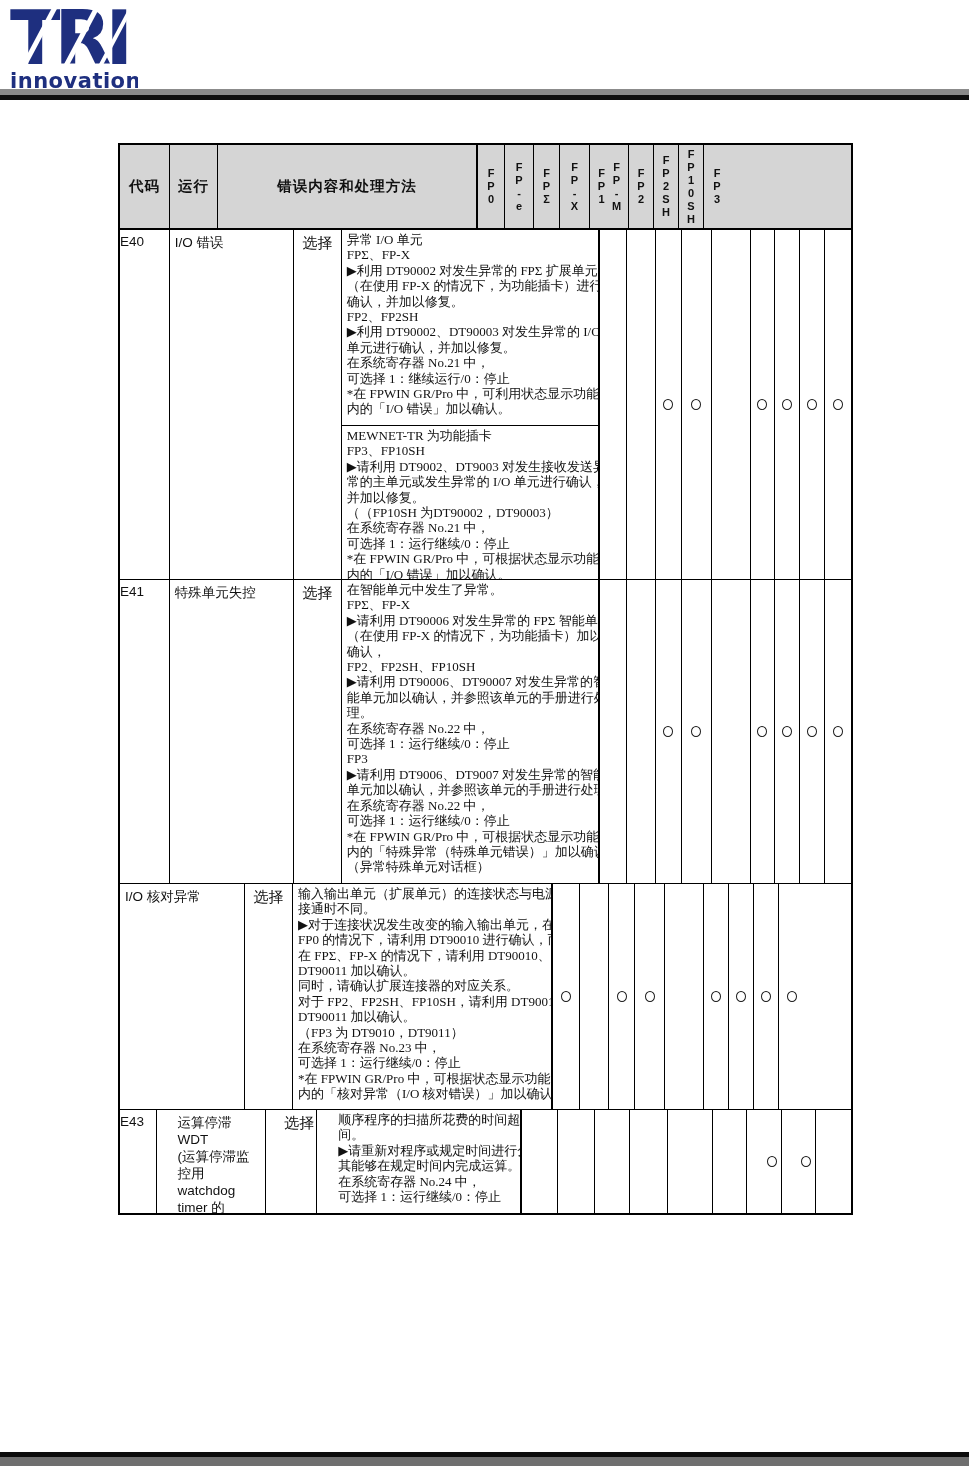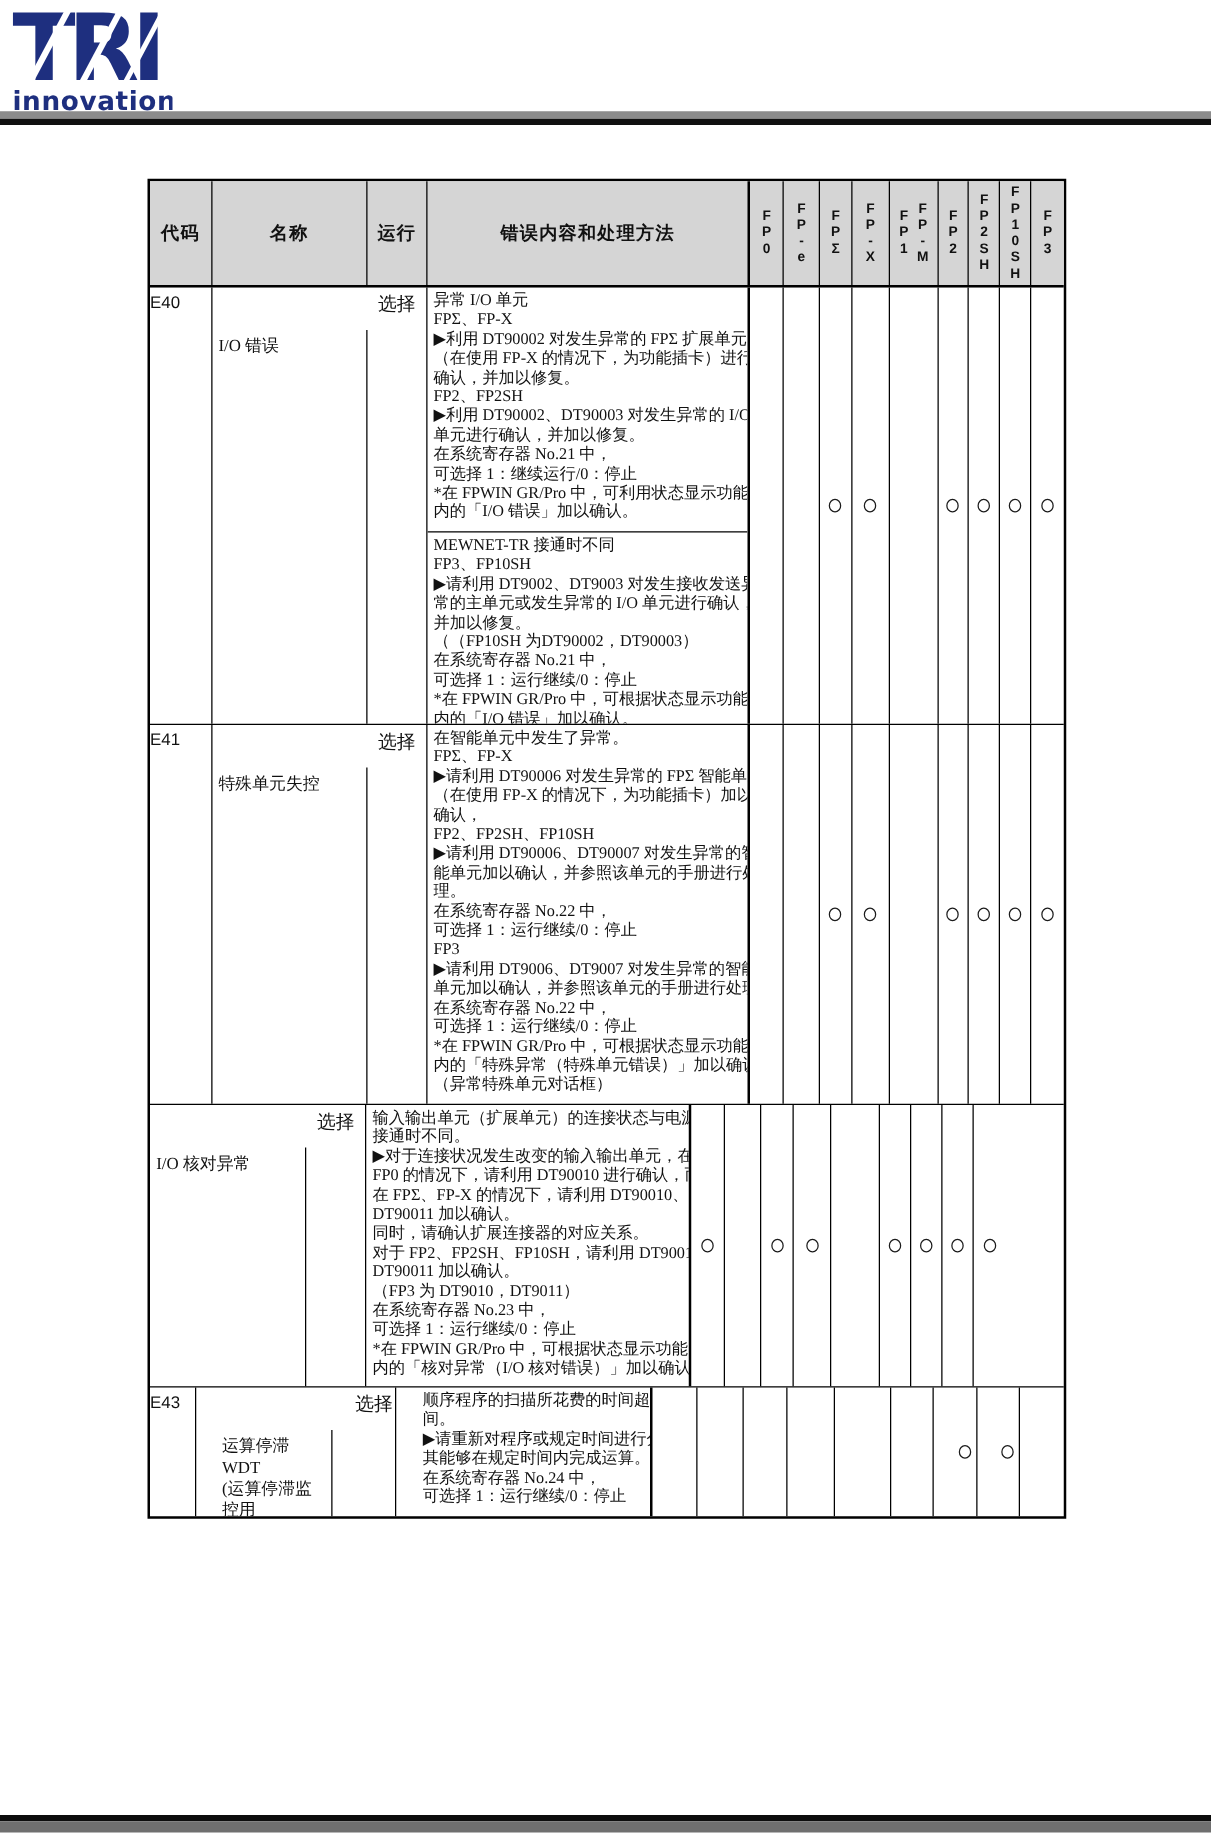--- a/index.html
+++ b/index.html
@@ -42,21 +42,21 @@
     font-family:"Liberation Sans", sans-serif; white-space:nowrap;
   }
   .fp-pair { display:flex; gap:3px; align-items:center; justify-content:center; }
 
   .body-row { border-bottom:1px solid #000; }
   .body-row:last-child { border-bottom:none; }
 
   .code-cell { font-size:13.5px; text-align:left; padding-top:4px;
                font-family:"Liberation Sans", sans-serif; }
   .name-cell { font-size:13.5px; padding:4px 5px; white-space:pre-line; line-height:17px;
-               font-family:Liberation Serif, serif;margin-top:34px; }
+               font-family:Liberation Sans, sans-serif; }
   .run-cell  { font-size:15px; text-align:center; padding-top:4px; }
 
   .content-cell { display:flex; flex-direction:column; }
   .section { padding:2px 4px 0 5px; overflow:hidden; }
   .section.divided { border-bottom:1px solid #000; }
   .section:last-child { flex:1; }
   .cline { font-size:13px; line-height:15.4px; white-space:nowrap; }
   .cline.u { text-underline-offset:2px; }
 
   .mark-cell { display:flex; align-items:center; justify-content:center; }
@@ -77,21 +77,20 @@
 </svg>
 
 <div class="rule-top-gray"></div>
 <div class="rule-top-black"></div>
 <div class="rule-bot-black"></div>
 <div class="rule-bot-gray"></div>
 
 <div class="doc-table">
   <div class="tr header-row" id="header-row">
     <div class="td col-code">代码</div>
-    <div class="td col-name">名称</div>
     <div class="td col-run">运行</div>
     <div class="td col-content">错误内容和处理方法</div>
 
   <div class="td" style="width: 27px;">
         <div class="fp-pair">
           <div class="fp-label">FP0</div>
         </div>
       </div>
       <div class="td" style="width: 29px;">
         <div class="fp-pair">
@@ -149,21 +148,21 @@
             <div class="cline">确认，并加以修复。</div>
             <div class="cline">FP2、FP2SH</div>
             <div class="cline">▶利用 DT90002、DT90003 对发生异常的 I/O</div>
             <div class="cline">单元进行确认，并加以修复。</div>
             <div class="cline u">在系统寄存器 No.21 中，</div>
             <div class="cline u">可选择 1：继续运行/0：停止</div>
             <div class="cline">*在 FPWIN GR/Pro 中，可利用状态显示功能</div>
             <div class="cline">内的「I/O 错误」加以确认。</div>
           </div>
           <div class="section">
-            <div class="cline">MEWNET-TR 接通时不同</div>
+            <div class="cline">MEWNET-TR 为功能插卡</div>
             <div class="cline">FP3、FP10SH</div>
             <div class="cline">▶请利用 DT9002、DT9003 对发生接收发送异</div>
             <div class="cline">常的主单元或发生异常的 I/O 单元进行确认，</div>
             <div class="cline">并加以修复。</div>
             <div class="cline">（（FP10SH 为DT90002，DT90003）</div>
             <div class="cline u">在系统寄存器 No.21 中，</div>
             <div class="cline u">可选择 1：运行继续/0：停止</div>
             <div class="cline">*在 FPWIN GR/Pro 中，可根据状态显示功能</div>
             <div class="cline">内的「I/O 错误」加以确认。</div>
           </div>

